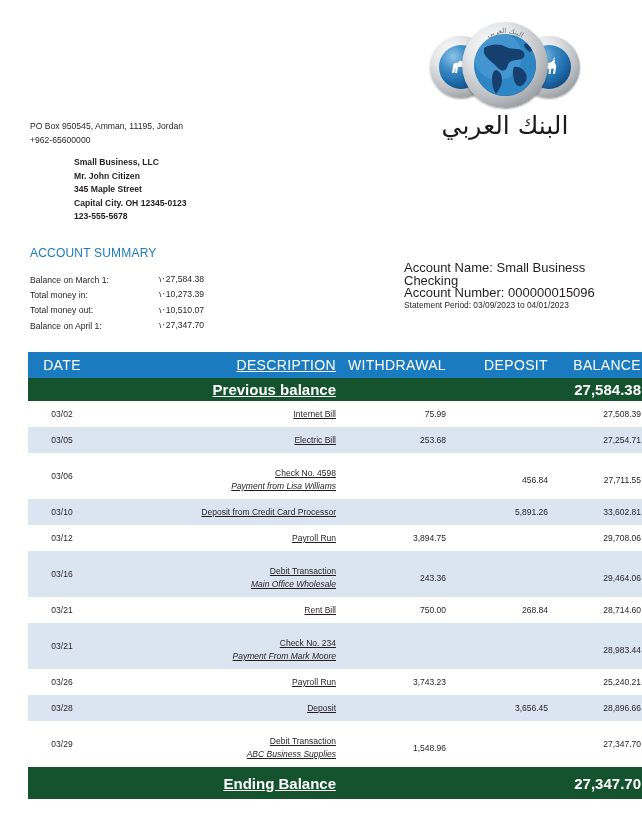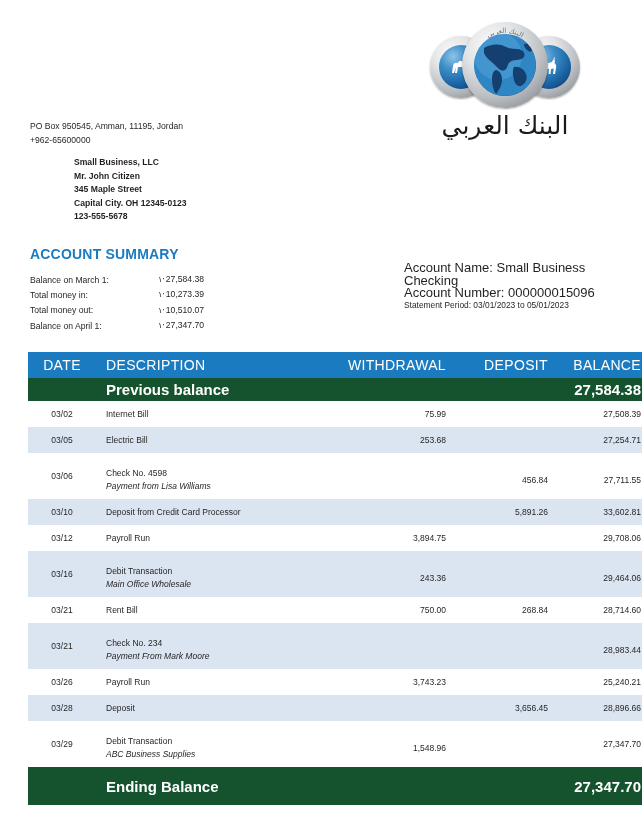--- a/index.html
+++ b/index.html
@@ -108,22 +108,22 @@
     font-weight: bold;
     color: #231f20;
     margin-left: 44px;
   }
 
   
   .summary-title {
     position: absolute;
     left: 30px;
     top: 246px;
-    font-size: 14px;
-    font-weight: bold;
+    font-size: 12px;
+    font-weight: normal;
     color: #1b7bc0;
     letter-spacing: 0.2px;
   }
   .summary-table {
     position: absolute;
     left: 30px;
     top: 272px;
     font-size: 8.6px;
     line-height: 14.4px;
     border-collapse: collapse;
@@ -166,33 +166,33 @@
   }
   thead th {
     background: #1b7bc0;
     color: #ffffff;
     font-size: 14px;
     font-weight: normal;
     letter-spacing: 0.35px;
     height: 26px;
   }
   .col-date   { width: 68px;  text-align: center; }
-  .col-desc   { width: 230px; text-align: left; padding-left: 10px !important; }
+  .col-desc   { width: 230px; text-align: right; padding-left: 10px !important; text-decoration: underline; }
   .col-wdr    { width: 110px; text-align: right; padding-right: 10px !important; }
   .col-dep    { width: 92px;  text-align: right; padding-right: 6px !important; }
   .col-bal    { width: 87px;  text-align: right; padding-right: 8px !important; }
 
   .row-prev td, .row-end td {
     background: #14532d;
     color: #ffffff;
     font-weight: bold;
     font-size: 15px;
     height: 23px;
   }
-  .row-end td { height: 38px; }
+  .row-end td { height: 32px; }
 
   tbody tr.txn td {
     font-size: 8.5px;
     color: #231f20;
     height: 26px;
   }
   tbody tr.txn.alt td { background: #dbe5f1; }
   tbody tr.txn.tall td { height: 39px; }
 
   .desc-main { display: block; }
@@ -300,21 +300,21 @@
       <td class="summary-label">Balance on April 1:</td>
       <td class="summary-amt"><span class="cur">١·</span><span>27,347.70</span></td>
     </tr>
   </tbody>
 </table>
 
 <div class="account-info">
   <div>Account Name: Small Business Checking</div>
   <div>Account Number: 000000015096</div>
 </div>
-<div class="account-period">Statement Period: 03/01/2023 to 05/01/2023</div>
+<div class="account-period">Statement Period: 03/09/2023 to 04/01/2023</div>
 
 <table class="txn-table">
   <thead>
     <tr>
       <th class="col-date">DATE</th>
       <th class="col-desc">DESCRIPTION</th>
       <th class="col-wdr">WITHDRAWAL</th>
       <th class="col-dep">DEPOSIT</th>
       <th class="col-bal">BALANCE</th>
     </tr>

